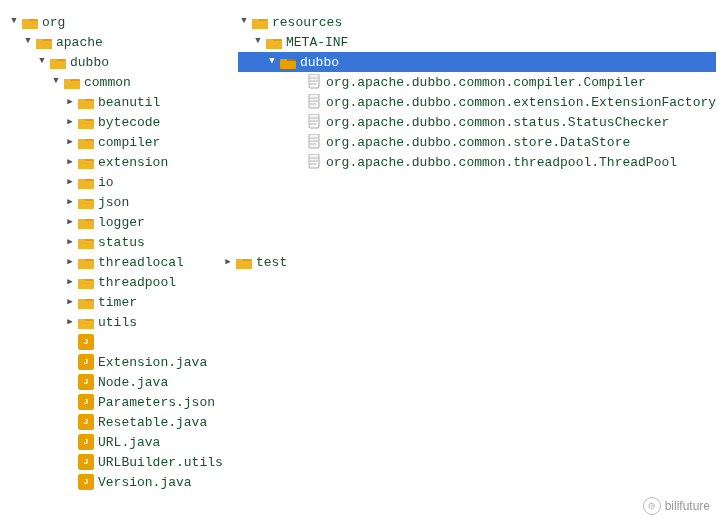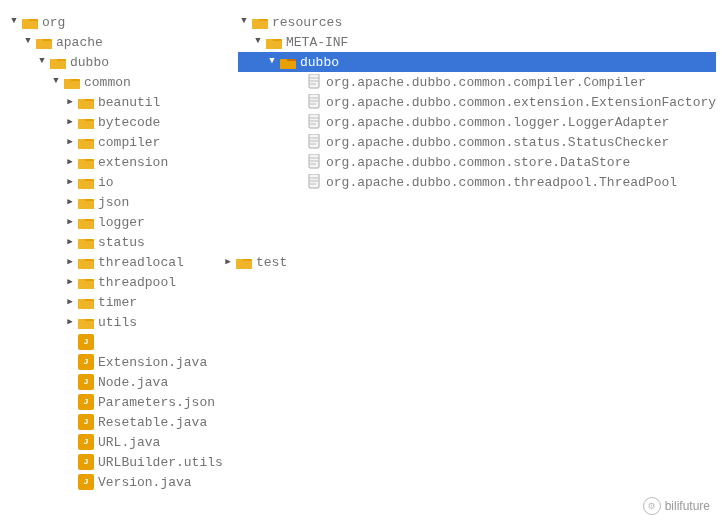--- a/index.html
+++ b/index.html
@@ -83,21 +83,21 @@
       color: white;
       font-size: 8px;
       font-weight: bold;
       text-align: center;
       line-height: 16px;
       font-family: sans-serif;
     }
 
     .node-label {
       font-size: 13px;
-      color: #737373;
+      color: #14532d;
     }
 
     
     .split-container {
       display: flex;
       width: 100%;
     }
 
     .left-column {
       width: 230px;
@@ -471,33 +471,20 @@
           <svg viewBox="0 0 14 16">
               <rect x="1" y="0" width="10" height="14" rx="1" fill="#f5f5f5" stroke="#aaa" stroke-width="1"></rect>
               <line x1="2" y1="4" x2="10" y2="4" stroke="#bbb" stroke-width="1"></line>
               <line x1="2" y1="7" x2="10" y2="7" stroke="#bbb" stroke-width="1"></line>
               <line x1="2" y1="10" x2="8" y2="10" stroke="#bbb" stroke-width="1"></line>
             </svg>
         </span>
         <span class="node-label">org.apache.dubbo.common.extension.ExtensionFactory</span>
       </div>
 
-      <div class="tree-node">
-        <span class="indent" style="width:56px"></span>
-        <span class="arrow-spacer"></span>
-        <span class="file-icon">
-          <svg viewBox="0 0 14 16">
-              <rect x="1" y="0" width="10" height="14" rx="1" fill="#f5f5f5" stroke="#aaa" stroke-width="1"></rect>
-              <line x1="2" y1="4" x2="10" y2="4" stroke="#bbb" stroke-width="1"></line>
-              <line x1="2" y1="7" x2="10" y2="7" stroke="#bbb" stroke-width="1"></line>
-              <line x1="2" y1="10" x2="8" y2="10" stroke="#bbb" stroke-width="1"></line>
-            </svg>
-        </span>
-        <span class="node-label">org.apache.dubbo.common.logger.LoggerAdapter</span>
-      </div>
 
       <div class="tree-node">
         <span class="indent" style="width:56px"></span>
         <span class="arrow-spacer"></span>
         <span class="file-icon">
           <svg viewBox="0 0 14 16">
               <rect x="1" y="0" width="10" height="14" rx="1" fill="#f5f5f5" stroke="#aaa" stroke-width="1"></rect>
               <line x1="2" y1="4" x2="10" y2="4" stroke="#bbb" stroke-width="1"></line>
               <line x1="2" y1="7" x2="10" y2="7" stroke="#bbb" stroke-width="1"></line>
               <line x1="2" y1="10" x2="8" y2="10" stroke="#bbb" stroke-width="1"></line>

